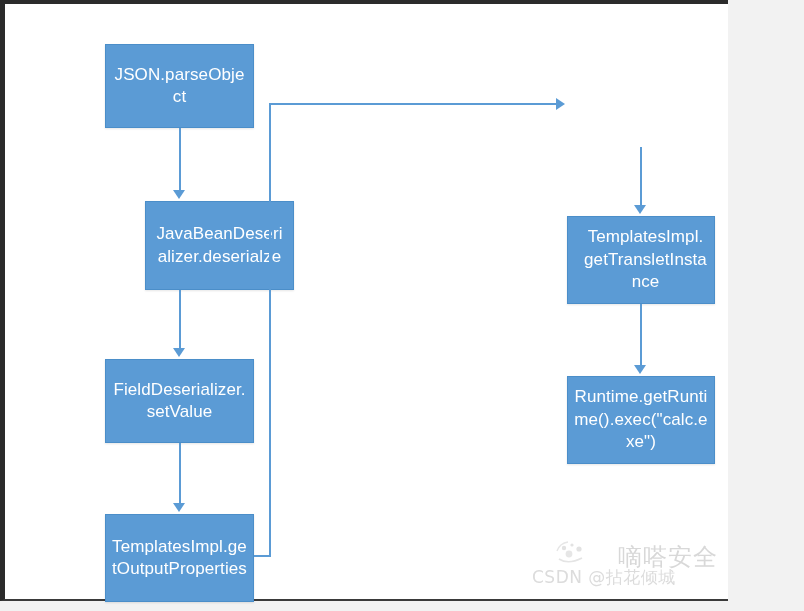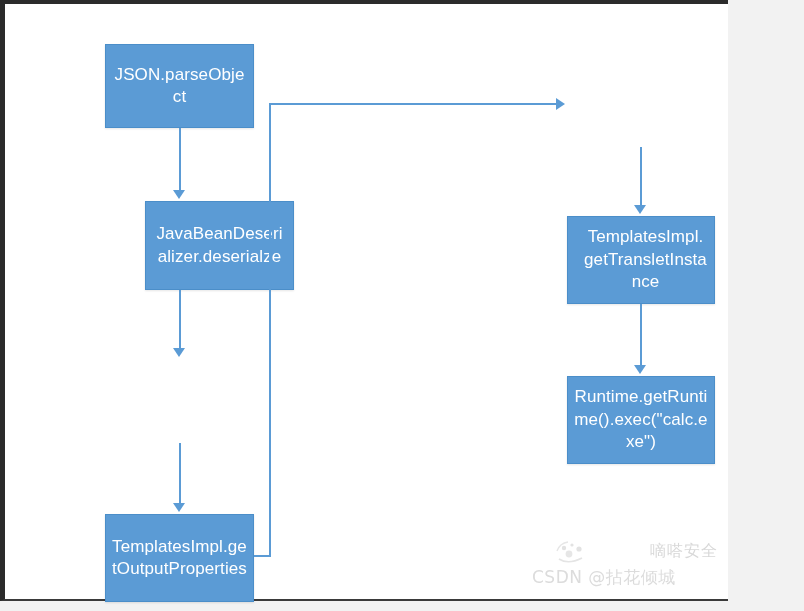--- a/index.html
+++ b/index.html
@@ -89,21 +89,21 @@
     bottom: 4px;
     width: 190px;
     height: 56px;
     pointer-events: none;
     user-select: none;
   }
   #wm-logo-text {
     position: absolute;
     right: 4px;
     top: 2px;
-    font-size: 16px;
+    font-size: 24px;
     color: #d8d8d8;
     font-family: "DejaVu Sans", sans-serif;
     letter-spacing: 1px;
     white-space: nowrap;
     padding-left: 40px;
   }
   #wm-logo-mark {
     position: absolute;
     left: 22px;
     top: 0px;
@@ -124,20 +124,21 @@
 </head>
 <body>
 
 <div id="canvas">
   <div id="page-frame">
 
     <div class="node" style="left:100px; top:40px; width:149px; height:84px;">JSON.parseObject</div>
 
     <div class="node" style="left:100px; top:197px; width:149px; height:89px;margin-left:40px;">JavaBeanDeserializer.deserialze</div>
 
+    <div class="node" style="left:100px; top:355px; width:149px; height:84px;">FieldDeserializer.setValue</div>
 
     <div class="node" style="left:100px; top:510px; width:149px; height:88px;">TemplatesImpl.getOutputProperties</div>
 
 
     <div class="node" style="left:562px; top:212px; width:148px; height:88px;padding-left:15px;">TemplatesImpl.getTransletInstance</div>
 
     <div class="node" style="left:562px; top:372px; width:148px; height:88px;">Runtime.getRuntime().exec("calc.exe")</div>
 
     <div class="conn-v" style="left:174px; top:124px; height:64px;"></div>
     <div class="arrow-down" style="left:168px; top:186px;"></div>

